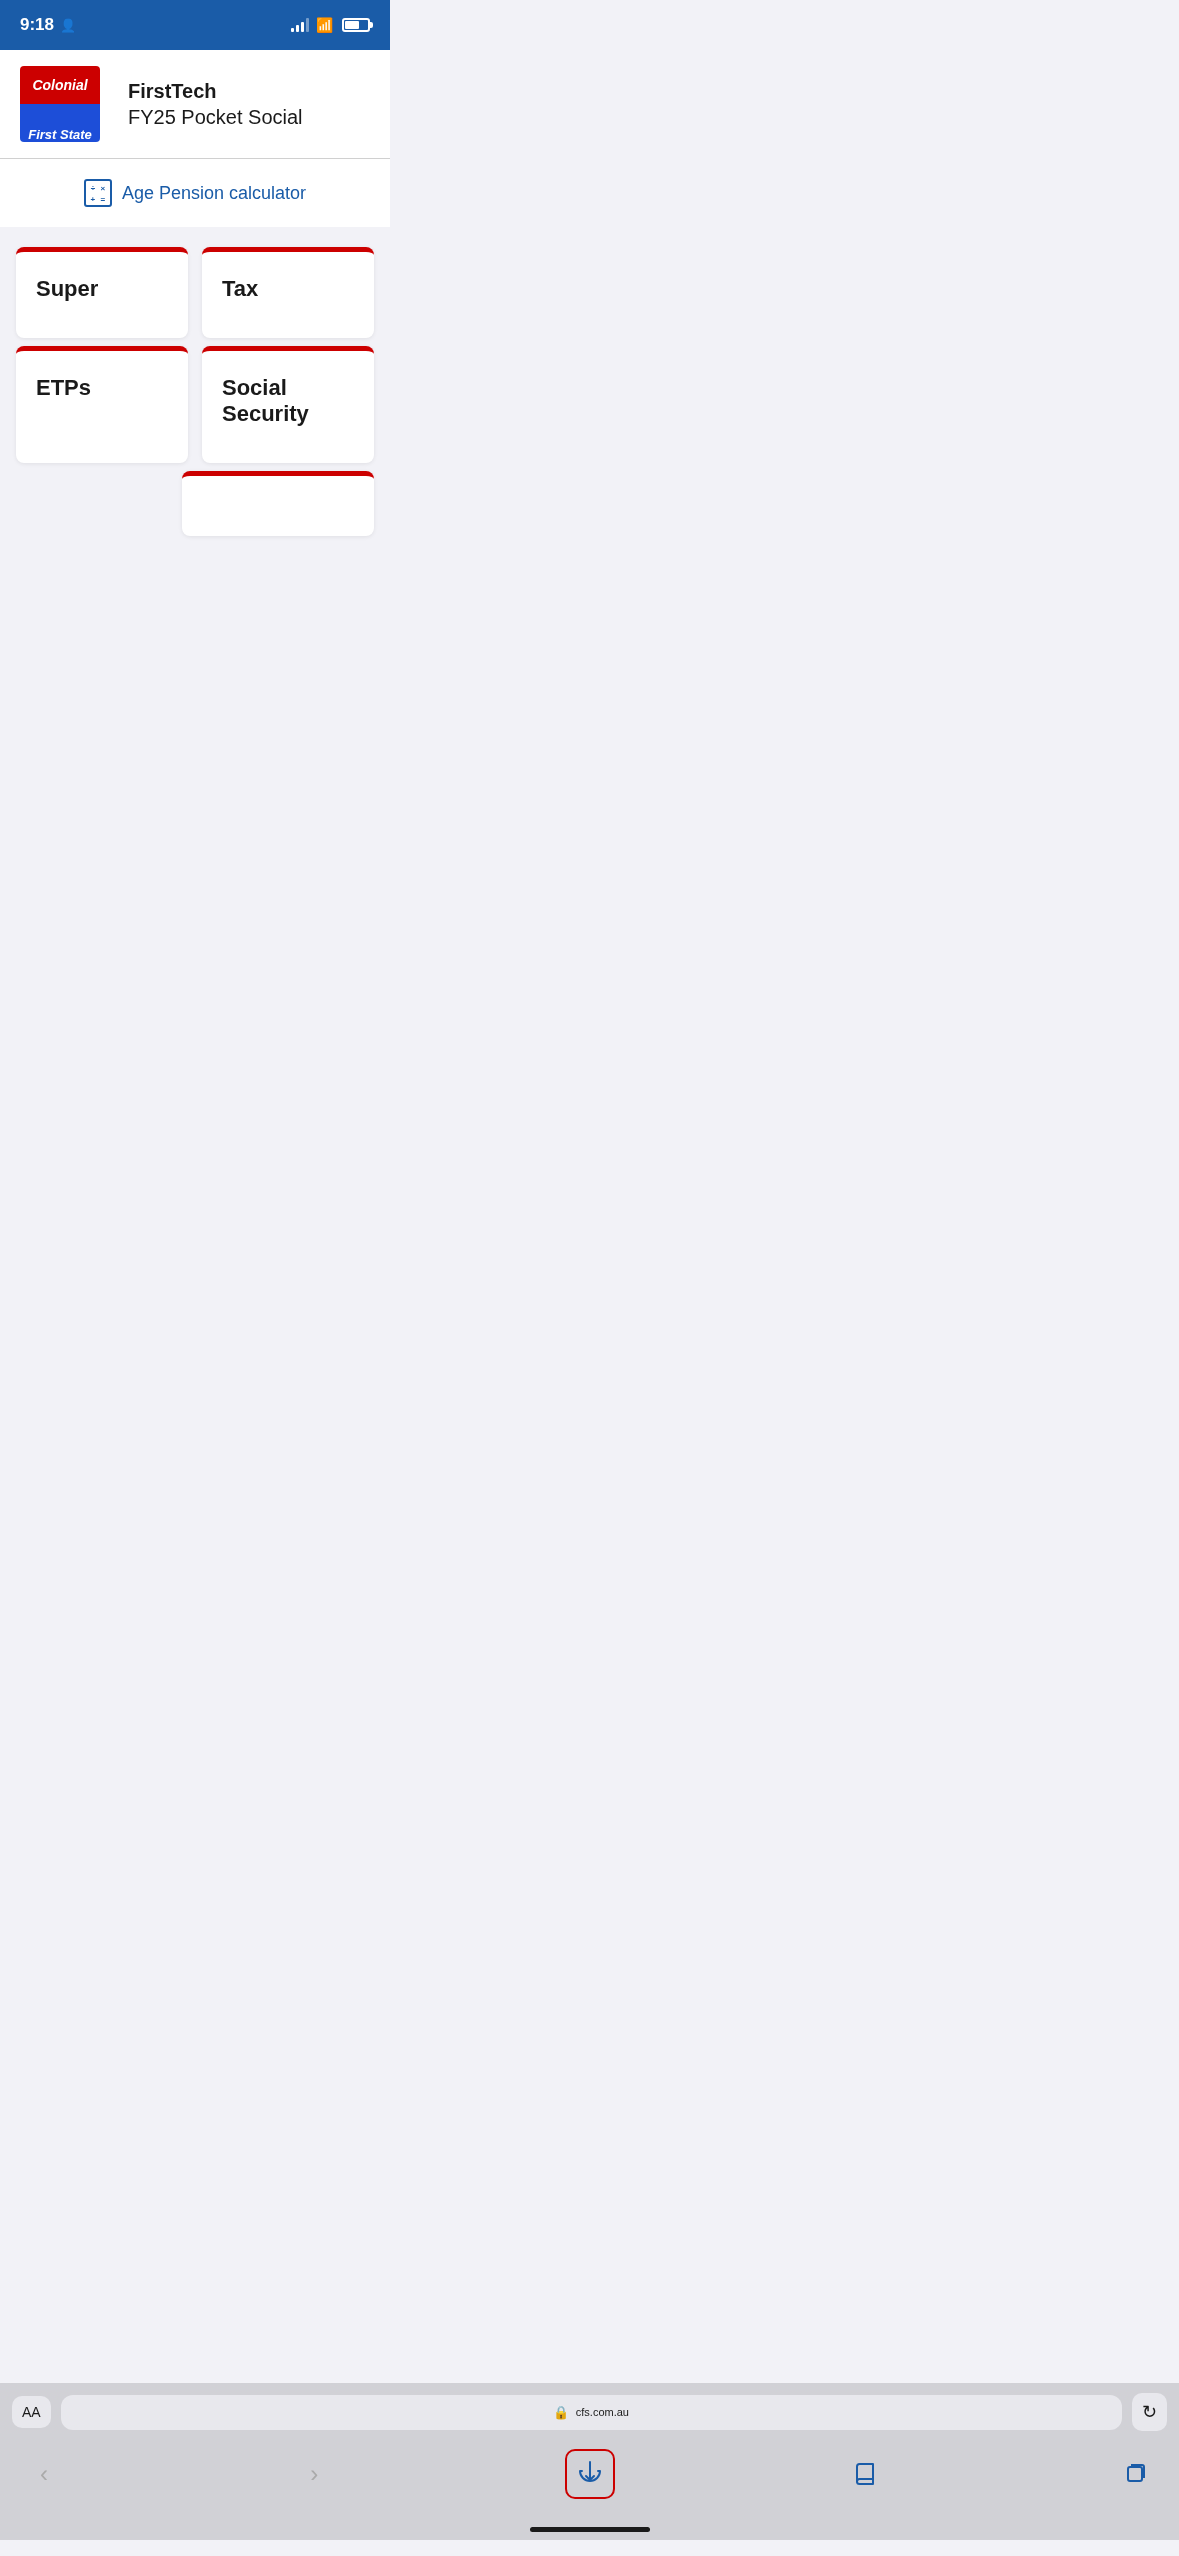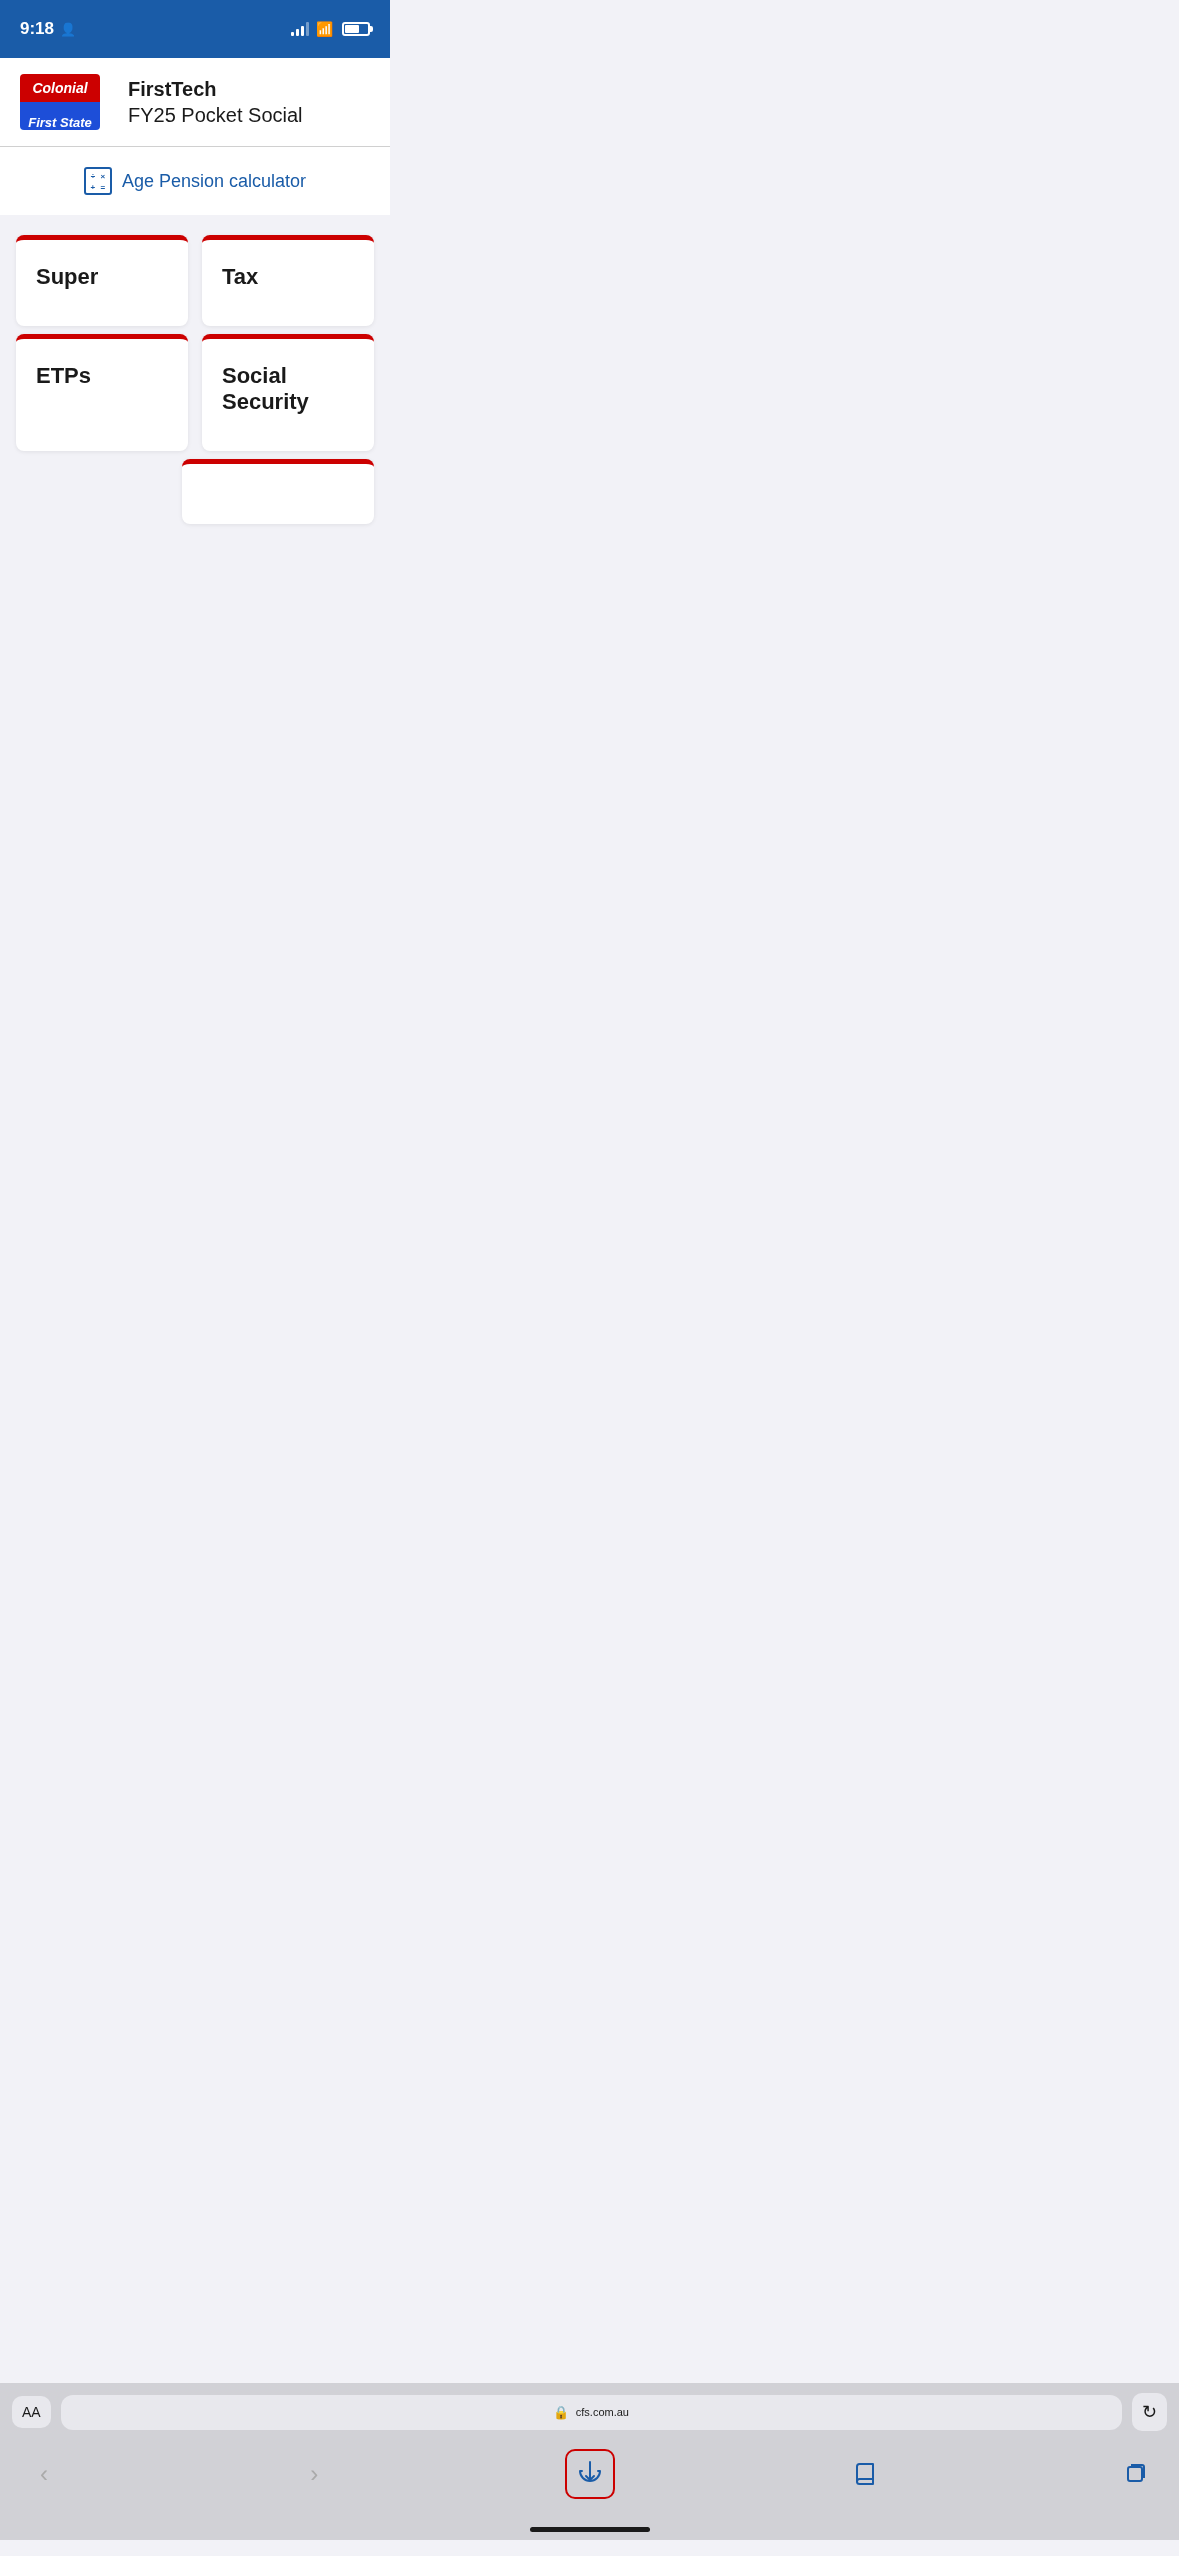--- a/index.html
+++ b/index.html
@@ -9,21 +9,21 @@
       width: 390px;
       min-height: 852px;
       background: #f2f2f7;
       font-family: -apple-system, BlinkMacSystemFont, 'Helvetica Neue', Arial, sans-serif;
       overflow-x: hidden;
     }
 
     
     .status-bar {
       background: #1a5ca8;
-      height: 58px;
+      height: 50px;
       display: flex;
       align-items: center;
       justify-content: space-between;
       padding: 0 20px;
       color: white;
     }
 
     .status-time {
       font-size: 17px;
       font-weight: 600;
@@ -85,21 +85,21 @@
     .header {
       background: white;
       padding: 16px 20px;
       display: flex;
       align-items: center;
       gap: 16px;
     }
 
     .cfs-logo {
       width: 80px;
-      height: 56px;
+      height: 76px;
       flex-shrink: 0;
       border-radius: 4px;
       overflow: hidden;
     }
 
     .cfs-logo-inner {
       width: 100%;
       height: 100%;
       display: flex;
       flex-direction: column;

